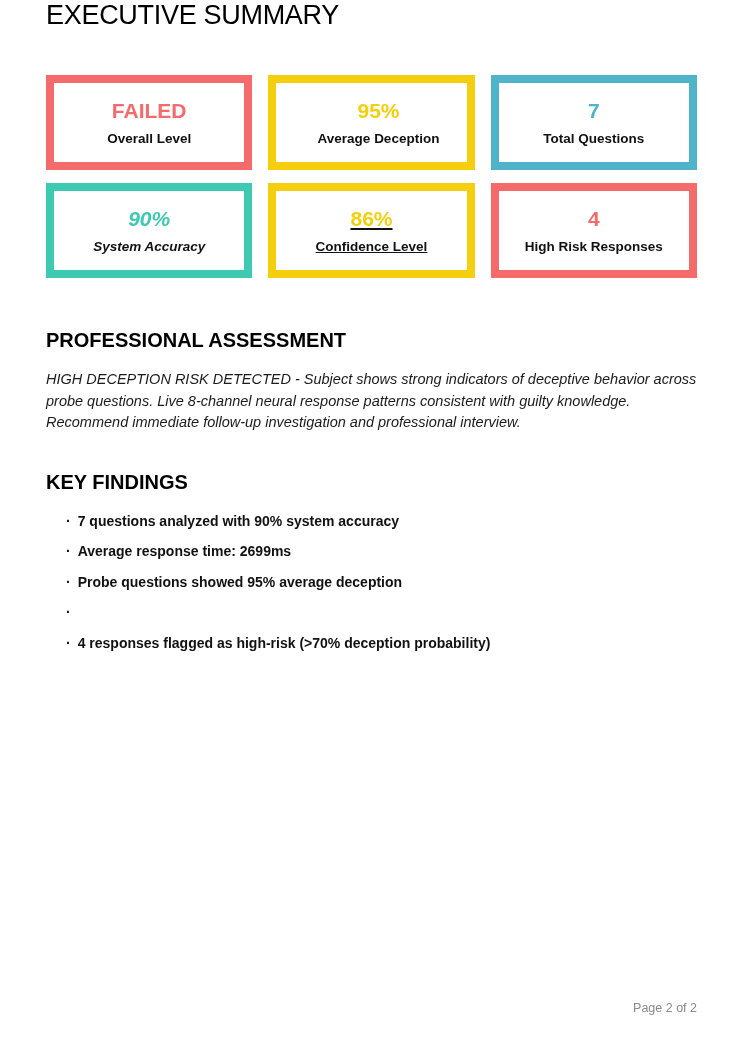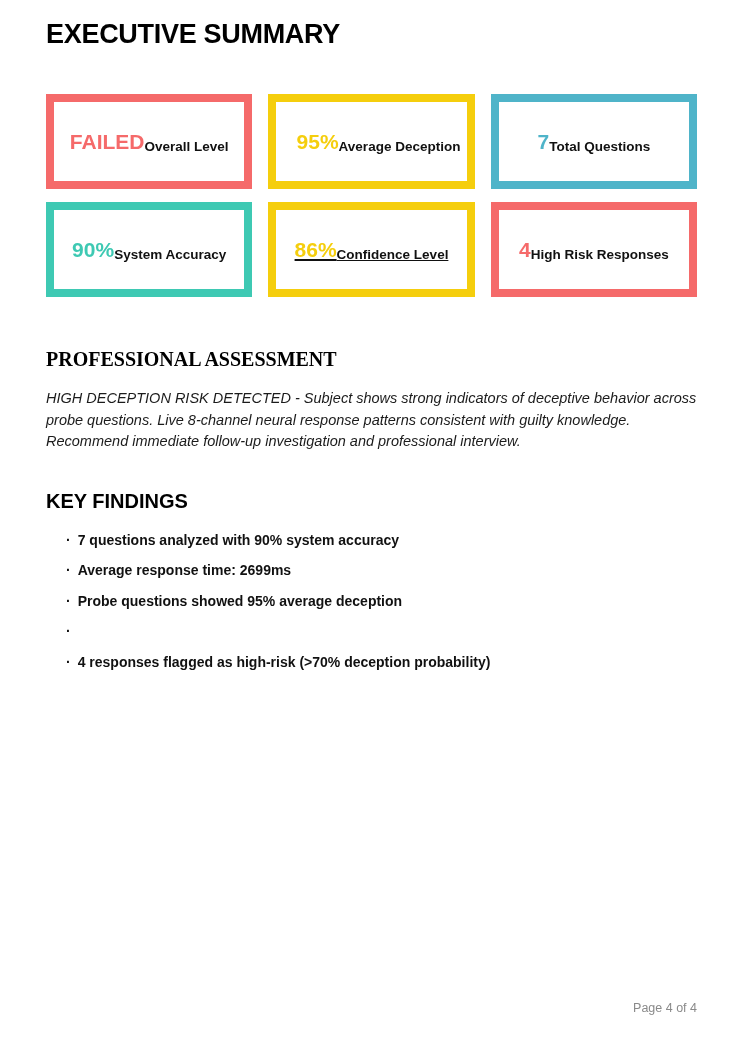--- a/index.html
+++ b/index.html
@@ -9,40 +9,39 @@
     height: 1044px;
     background: #ffffff;
     font-family: "Liberation Sans", sans-serif;
     color: #111111;
     position: relative;
     overflow: hidden;
   }
   .content { padding: 0 46px; }
 
   .page-title {
-    margin-top: 19px;
     font-size: 27px;
-    font-weight: 700;
+    font-weight: 400;
     letter-spacing: -0.3px;
     color: #000000;
   }
 
   .stats-grid {
     margin-top: 44px;
     display: grid;
     grid-template-columns: repeat(3, 1fr);
     column-gap: 16px;
     row-gap: 13px;
   }
   .stat-card {
     border: 8px solid #ccc;
     background: #ffffff;
     height: 95px;
     display: flex;
-    flex-direction: row;
+    flex-direction: column;
     align-items: center;
     justify-content: center;
     text-align: center;
   }
   .stat-value {
     font-size: 21px;
     font-weight: 700;
     line-height: 1.1;
   }
   .stat-label {
@@ -50,21 +49,21 @@
     font-size: 13.5px;
     font-weight: 700;
     color: #111111;
   }
 
   .section-heading {
     font-size: 20px;
     font-weight: 700;
     color: #000000;
   }
-  .section-assessment { margin-top: 51px; font-family: Liberation Serif, serif; }
+  .section-assessment { margin-top: 51px; }
   .assessment-body {
     margin-top: 17px;
     font-size: 14.5px;
     line-height: 21.5px;
     font-weight: 400;
     color: #1b1b1b;
     max-width: 651px;
     font-style: italic;
   }
   .section-findings { margin-top: 37px; }
@@ -108,21 +107,21 @@
       <div class="stat-label">Overall Level</div>
     </div>
     <div class="stat-card" style="border-color: rgb(245, 206, 13); padding-left: 14px;">
       <div class="stat-value" style="color: rgb(245, 206, 13);">95%</div>
       <div class="stat-label">Average Deception</div>
     </div>
     <div class="stat-card" style="border-color: rgb(79, 180, 201);">
       <div class="stat-value" style="color: rgb(79, 180, 201);">7</div>
       <div class="stat-label">Total Questions</div>
     </div>
-    <div class="stat-card" style="border-color: rgb(62, 201, 179);">
+    <div class="stat-card" style="border-color: rgb(62, 201, 179); font-style: italic;">
       <div class="stat-value" style="color: rgb(62, 201, 179);">90%</div>
       <div class="stat-label">System Accuracy</div>
     </div>
     <div class="stat-card" style="border-color: rgb(245, 206, 13); text-decoration: underline;">
       <div class="stat-value" style="color: rgb(245, 206, 13);">86%</div>
       <div class="stat-label">Confidence Level</div>
     </div>
     <div class="stat-card" style="border-color: rgb(245, 106, 106);">
       <div class="stat-value" style="color: rgb(245, 106, 106);">4</div>
       <div class="stat-label">High Risk Responses</div>
@@ -150,13 +149,13 @@
       <span class="bullet-dot">·</span>
     </li>
     <li>
       <span class="bullet-dot">·</span>
       <span>4 responses flagged as high-risk (&gt;70% deception probability)</span>
     </li>
   </ul>
 
 </div>
 
-<div class="page-footer">Page 4 of 4</div>
+<div class="page-footer">Page 2 of 2</div>
 
 </body></html>

